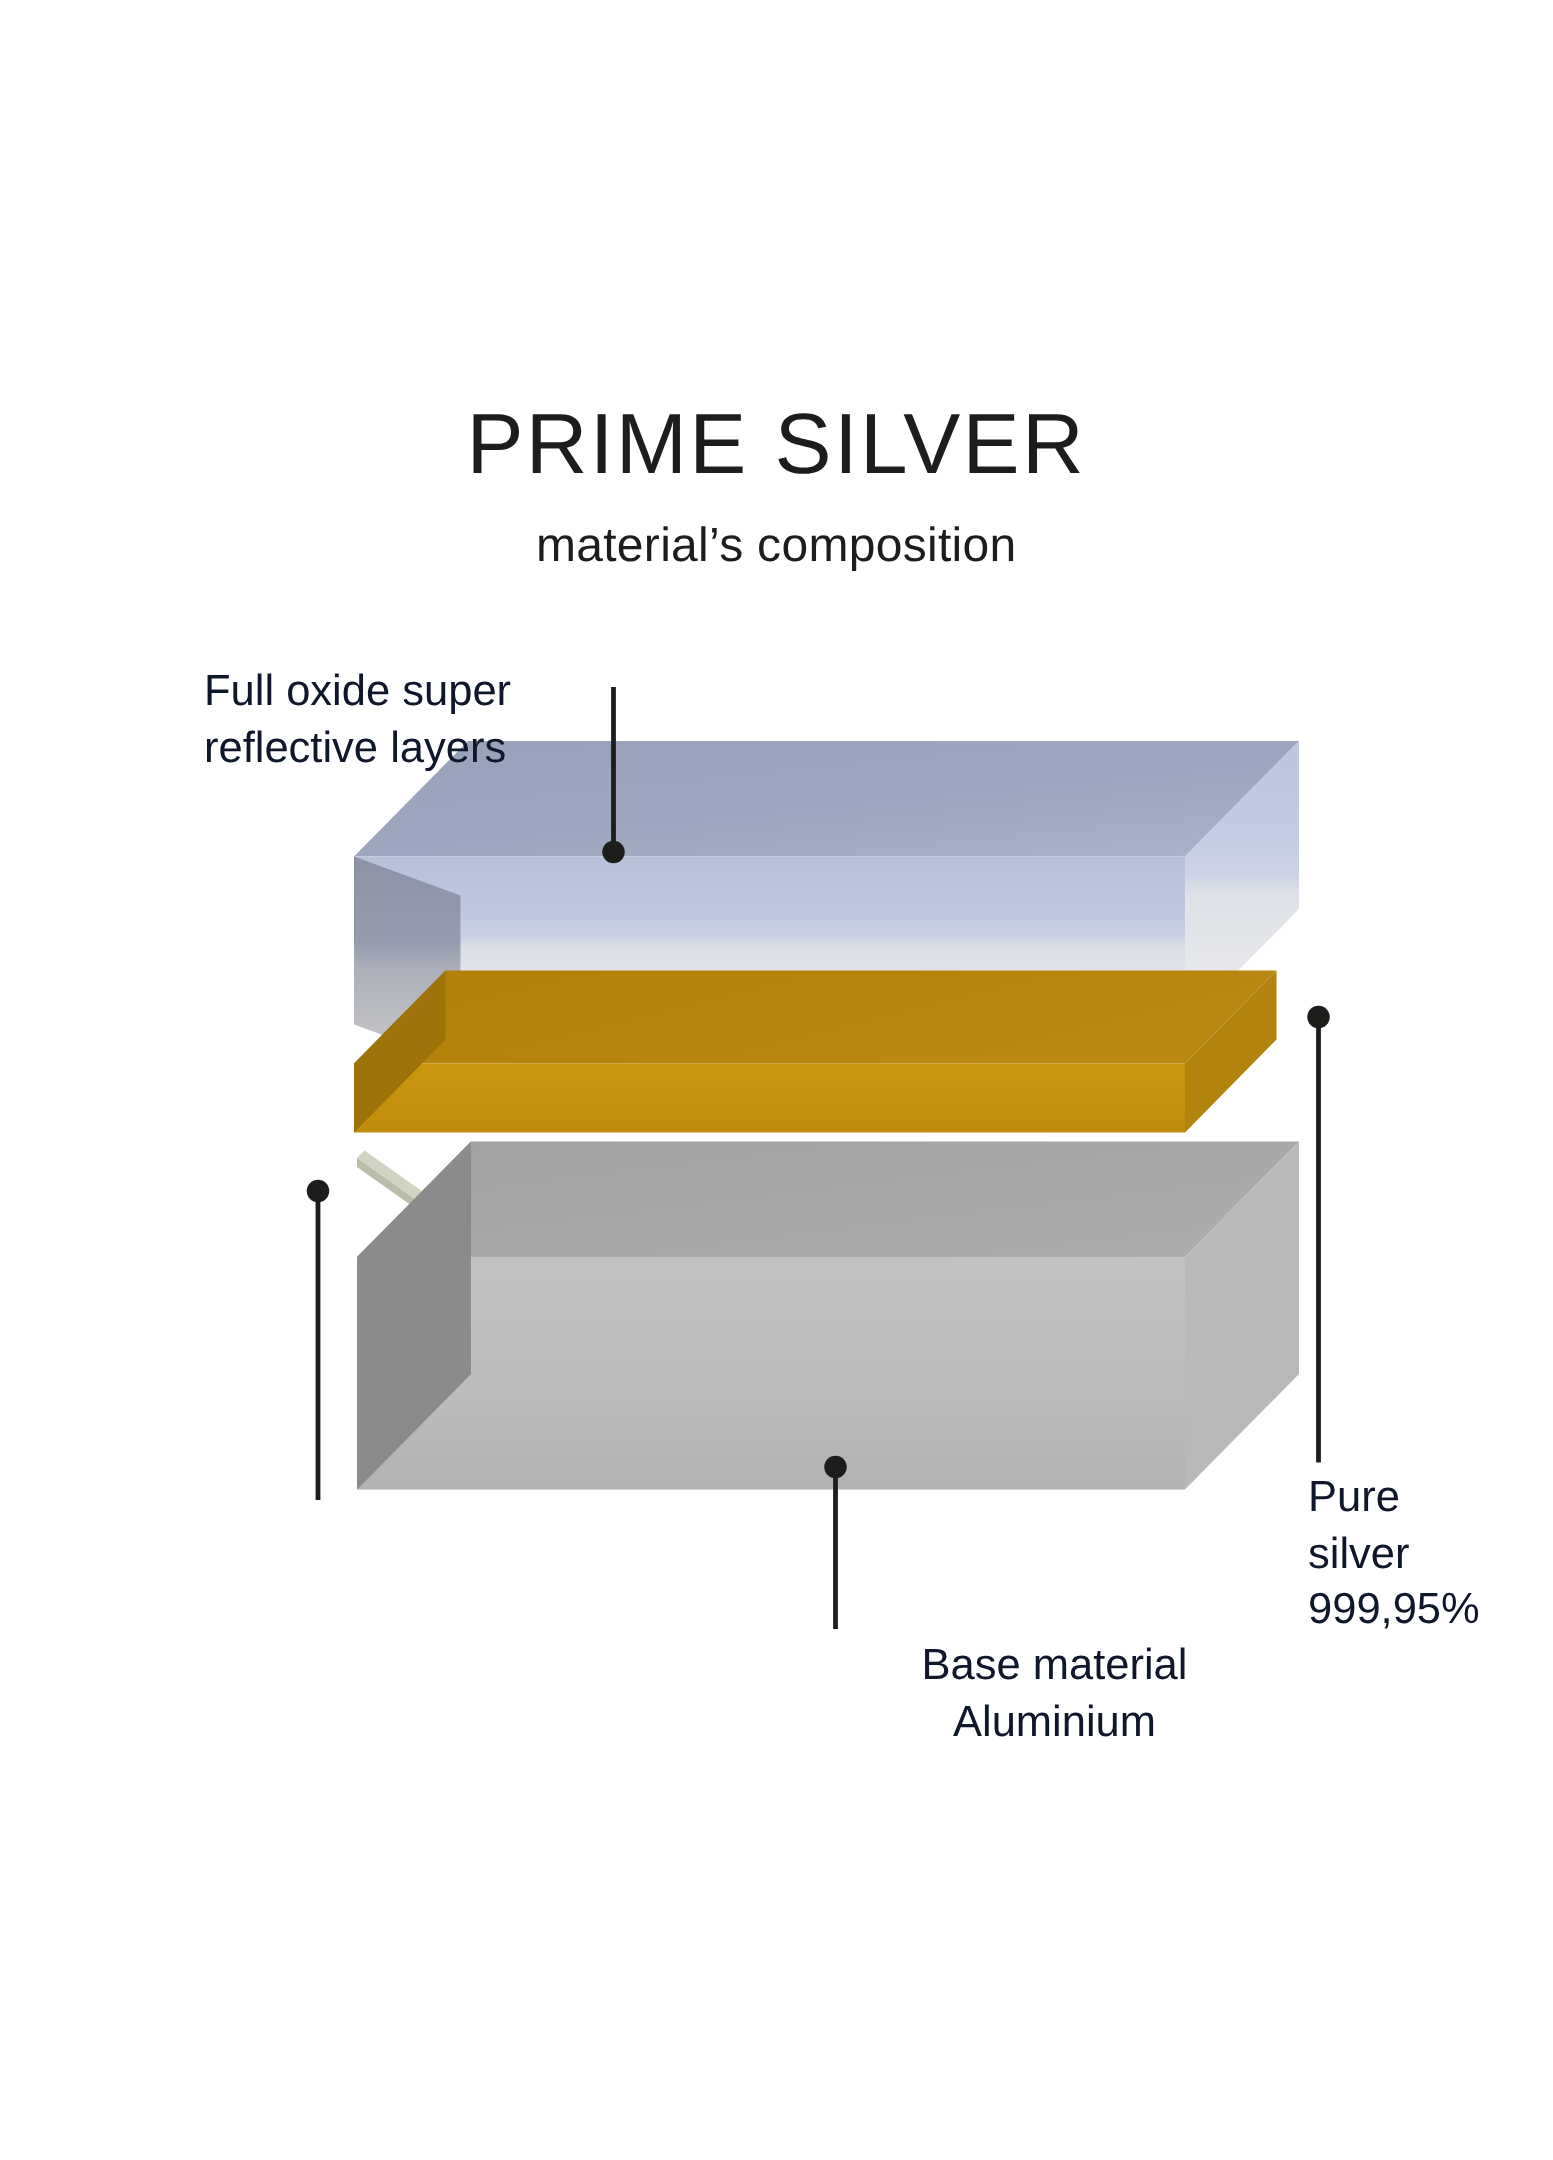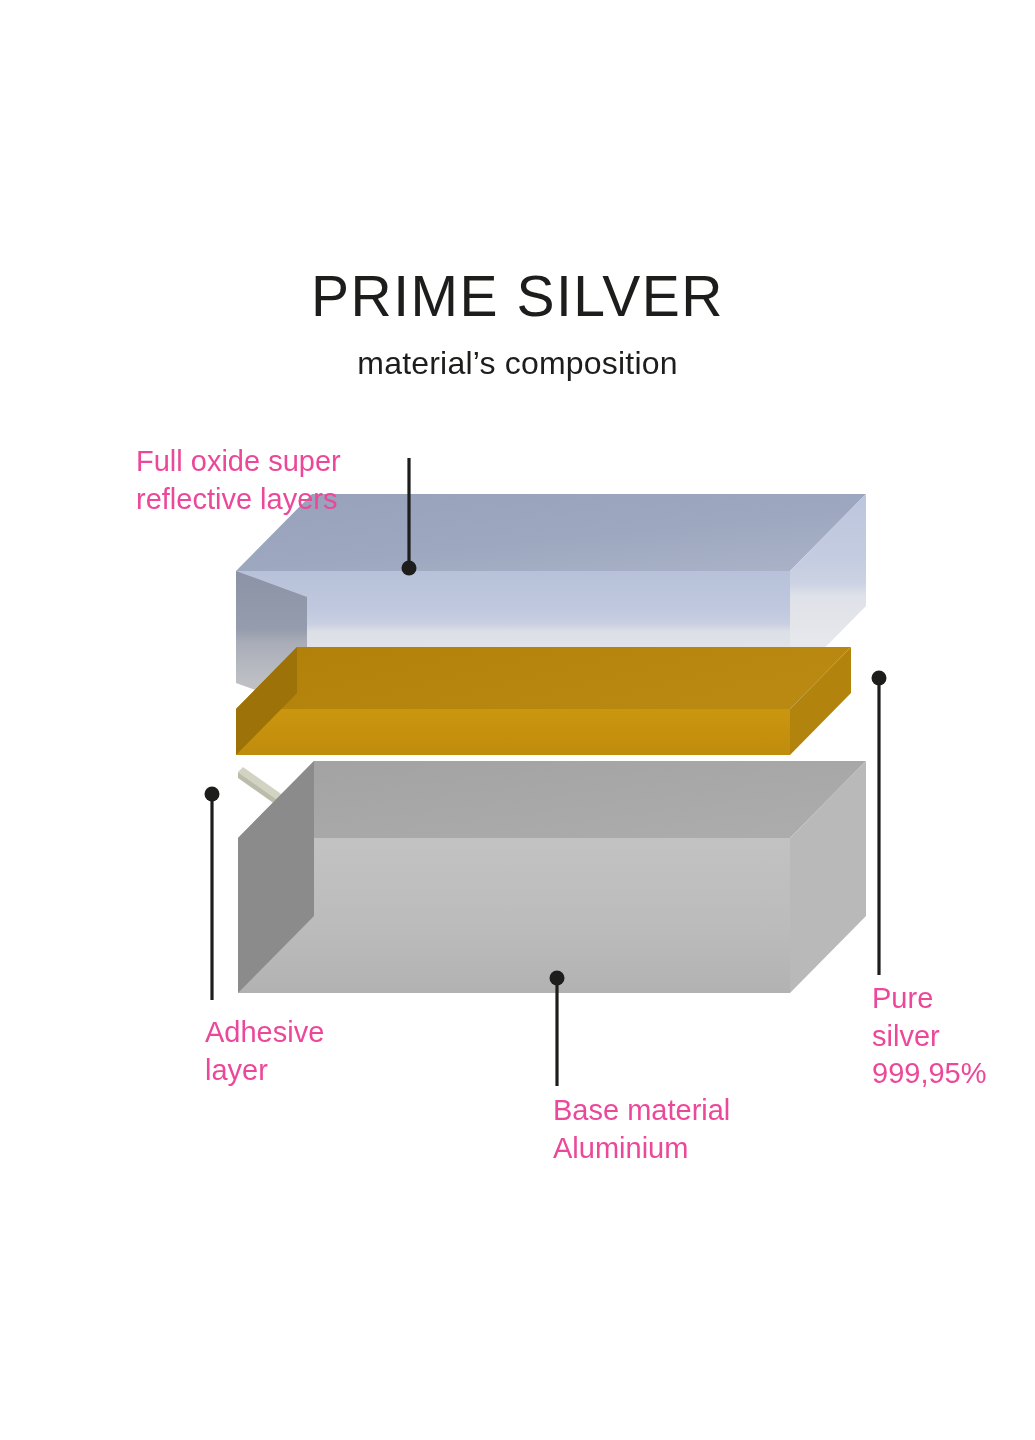--- a/index.html
+++ b/index.html
@@ -54,28 +54,28 @@
     white-space: nowrap;
   }
 
   
   .callout {
     position: absolute;
     font-family: "Liberation Sans", sans-serif;
     font-weight: 300;
     font-size: 29px;
     line-height: 1.30;
-    color: #ec4899;
+    color: #0f172a;
     white-space: pre-line;
   }
   .callout.right-align { text-align: left; }
 
   #label-oxide   { left: 136px; top: 443px;  width: 300px; }
   #label-adhesive{ left: 205px; top: 1014px; width: 250px; }
-  #label-base    { left: 553px; top: 1092px; width: 300px; }
+  #label-base    { left: 553px; top: 1092px; width: 300px; text-align: center; }
   #label-pure    { left: 872px; top: 980px;  width: 170px; }
 
   
   #art {
     position: absolute;
     left: 0;
     top: 0;
     width: 1035px;
     height: 1440px;
     pointer-events: none;
@@ -188,22 +188,20 @@
   </svg>
 
   <div class="title-block">
     <div class="main-title">PRIME SILVER</div>
     <div class="sub-title">material’s composition</div>
   </div>
 
   <div class="callout" id="label-oxide">Full oxide super
 reflective layers</div>
 
-  <div class="callout" id="label-adhesive">Adhesive
-layer</div>
 
   <div class="callout" id="label-base">Base material
 Aluminium</div>
 
   <div class="callout right-align" id="label-pure">Pure
 silver
 999,95%</div>
 
 </div>
 

